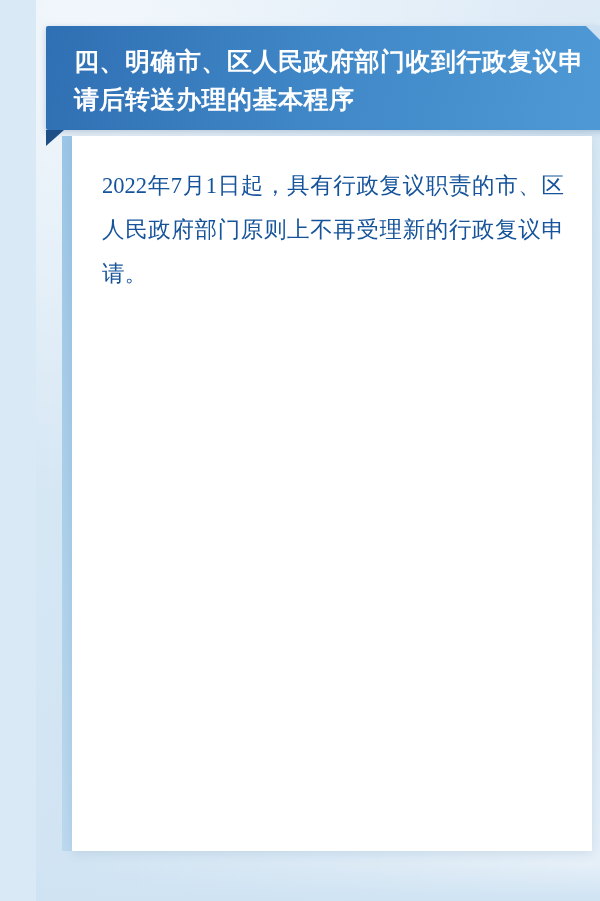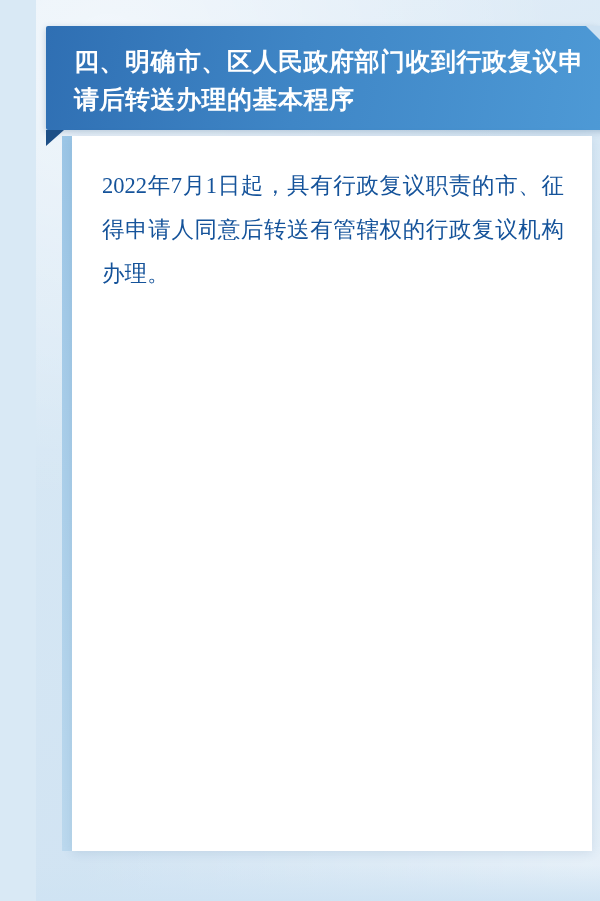--- a/index.html
+++ b/index.html
@@ -139,18 +139,18 @@
   <div class="header-wrap">
     <div class="header-ribbon"></div>
     <div class="header-tail"></div>
     <div class="header-title">四、明确市、区人民政府部门收到行政复议申请后转送办理的基本程序</div>
   </div>
 
   <div class="card-accent-left"></div>
 
   <div class="card">
     <div class="card-inner">
-      <p class="para">2022年7月1日起，具有行政复议职责的市、征得申请人同意后转送有管辖权的行政复议机构办理。</p>
+      <p class="para">2022年7月1日起，具有行政复议职责的市、区人民政府部门原则上不再受理新的行政复议申请。</p>
     </div>
   </div>
 
   <div class="bottom-strip"></div>
 </div>
 
 </body></html>

